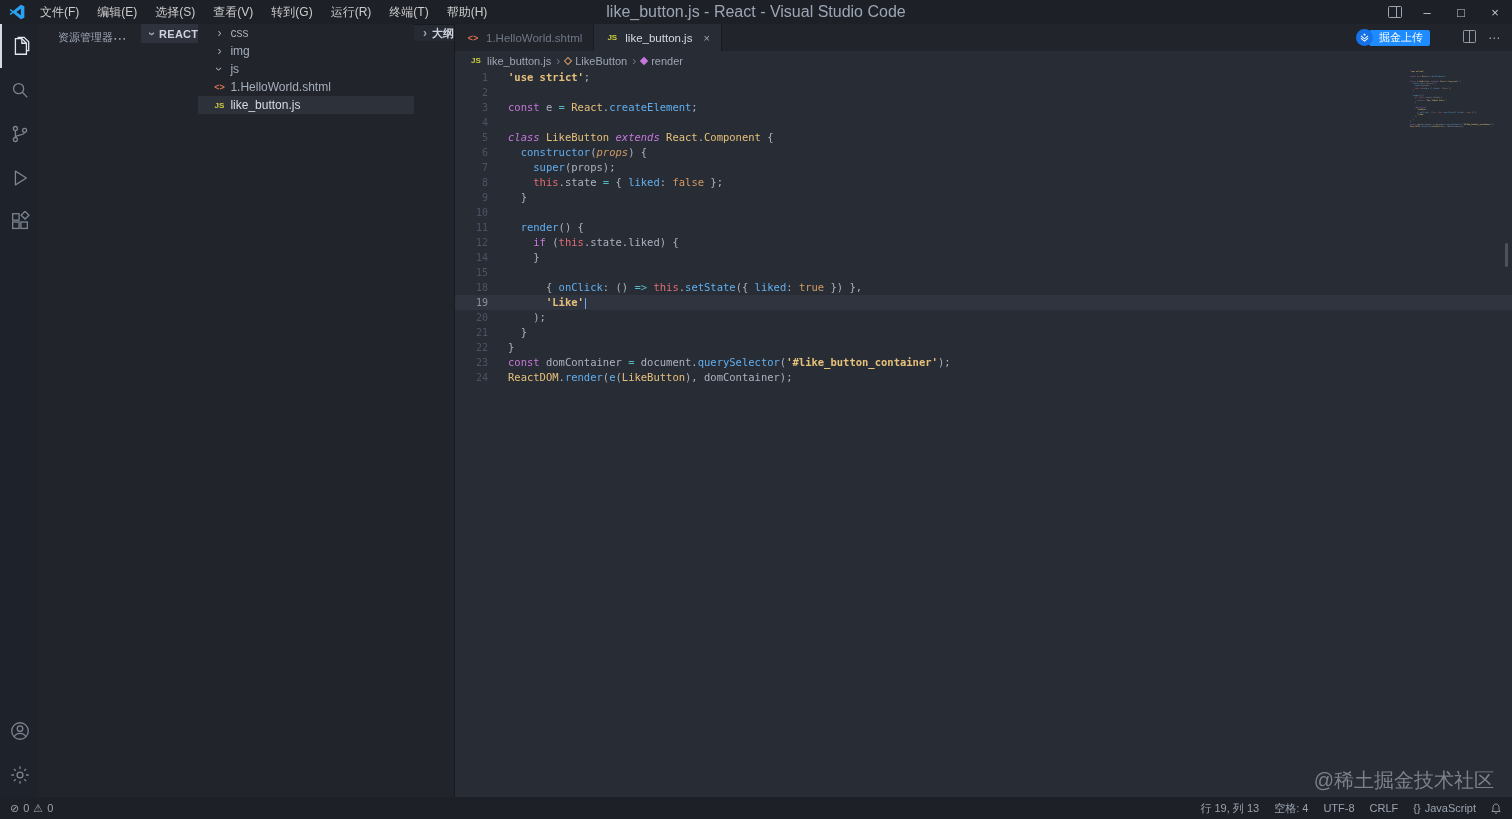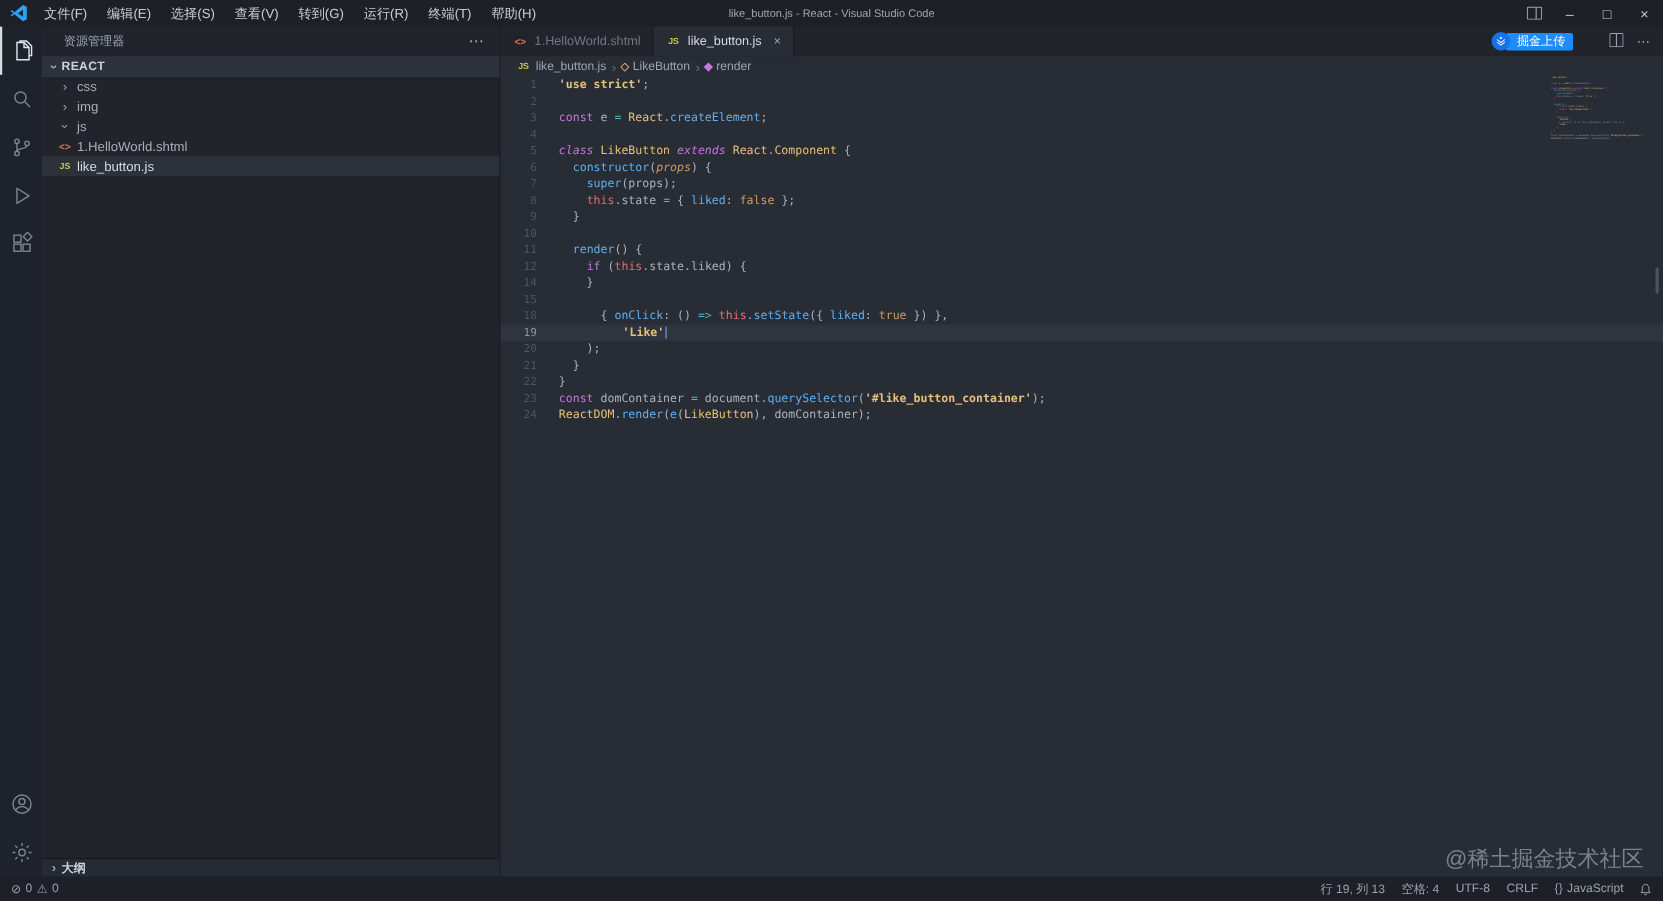--- a/index.html
+++ b/index.html
@@ -10,33 +10,33 @@
     font-family:"Liberation Sans","DejaVu Sans",sans-serif;
     color:#abb2bf;
     font-size:12px;
   }
 
   
   .titlebar { position:absolute; top:0; left:0; right:0; height:24px; background:#1d2127; display:flex; align-items:center; z-index:20; }
   .vscode-logo { width:16px; height:16px; margin:0 6px 0 9px; flex:none; }
   .menubar { display:flex; height:100%; }
   .menu-item { display:flex; align-items:center; padding:0 9px; font-size:12px; color:#cccccc; cursor:default; }
-  .tb-title { position:absolute; left:0; right:0; text-align:center; font-size:10px; color:#9da5b4; pointer-events:none; }
+  .tb-title { position:absolute; left:0; right:0; text-align:center; font-size:16px; color:#9da5b4; pointer-events:none; }
   .tb-right { margin-left:auto; display:flex; align-items:center; height:100%; z-index:2; }
   .layout-btn { width:30px; height:100%; display:flex; align-items:center; justify-content:center; color:#9da5b4; }
   .win-btn { width:34px; height:100%; display:flex; align-items:center; justify-content:center; font-size:13px; color:#c3c8d1; }
 
   
   .activitybar { position:absolute; top:24px; left:0; bottom:22px; width:38px; background:#1e222a; display:flex; flex-direction:column; align-items:stretch; }
   .ab-item { height:44px; display:flex; align-items:center; justify-content:center; color:#7d8590; border-left:2px solid transparent; }
   .ab-item.active { color:#e2e6ee; border-left-color:#d7dae0; }
   .ab-spacer { margin-top:auto; }
 
   
-  .sidebar { position:absolute; top:24px; left:38px; bottom:22px; width:417px; background:#21252b; display:flex; flex-direction:column; border-right:1px solid #181a1f; }
+  .sidebar { position:absolute; top:24px; left:38px; bottom:22px; width:417px; background:#21252b; display:flex; flex-direction:row; border-right:1px solid #181a1f; }
   .sidebar-header { height:27px; flex:none; display:flex; align-items:center; padding:0 14px 0 20px; font-size:11px; color:#9da5b4; }
   .sidebar-header .more { margin-left:auto; font-size:14px; color:#9da5b4; }
   .section-header { height:19px; flex:none; display:flex; align-items:center; background:#2d323c; color:#cdd2dc; font-weight:bold; font-size:11px; padding-left:4px; letter-spacing:.3px; }
   .tree { flex:1; overflow:hidden; }
   .tree-row { height:18px; display:flex; align-items:center; padding-left:14px; font-size:12px; color:#a6adbb; cursor:default; }
   .tree-row.selected { background:#2c313a; color:#d7dae0; }
   .twisty { display:inline-block; width:14px; text-align:center; font-size:12px; color:#9da5b4; transform-origin:50% 50%; flex:none; }
   .twisty.open { transform:rotate(90deg); }
   .fi { width:14px; display:inline-flex; justify-content:center; align-items:center; font-weight:bold; flex:none; font-family:"Liberation Sans",sans-serif; }
   .fi.js { color:#cbcb41; font-size:8px; }
@@ -55,21 +55,21 @@
   .crumb { display:flex; align-items:center; gap:4px; }
   .crumb-sep { color:#6b717d; font-size:12px; }
   .diamond { width:6px; height:6px; transform:rotate(45deg); display:inline-block; }
   .diamond.cls { border:1px solid #d19a66; }
   .diamond.mth { background:#c678dd; }
 
   .code-area { position:absolute; top:46px; left:0; right:0; bottom:0; font-family:"DejaVu Sans Mono",monospace; font-size:10.5px; }
   .code-line { display:flex; height:15px; line-height:15px; white-space:pre; }
   .ln { width:33px; text-align:right; color:#4b5364; flex:none; font-size:10px; }
   .code { padding-left:20px; }
-  .code-line.current { background:rgba(153,170,214,.07);gap:20px; }
+  .code-line.current { background:rgba(153,170,214,.07); }
   .code-line.current .ln { color:#8b93a1; }
   .cursor { display:inline-block; width:1.5px; height:11px; background:#6fa4ff; margin-left:1px; vertical-align:middle; }
 
   .tok-p  { color:#abb2bf; }
   .tok-k  { color:#c678dd; }
   .tok-ki { color:#c678dd; font-style:italic; }
   .tok-s  { color:#e5c07b;font-weight:bold; }
   .tok-c  { color:#e5c07b; }
   .tok-f  { color:#61afef; }
   .tok-o  { color:#56b6c2; }

